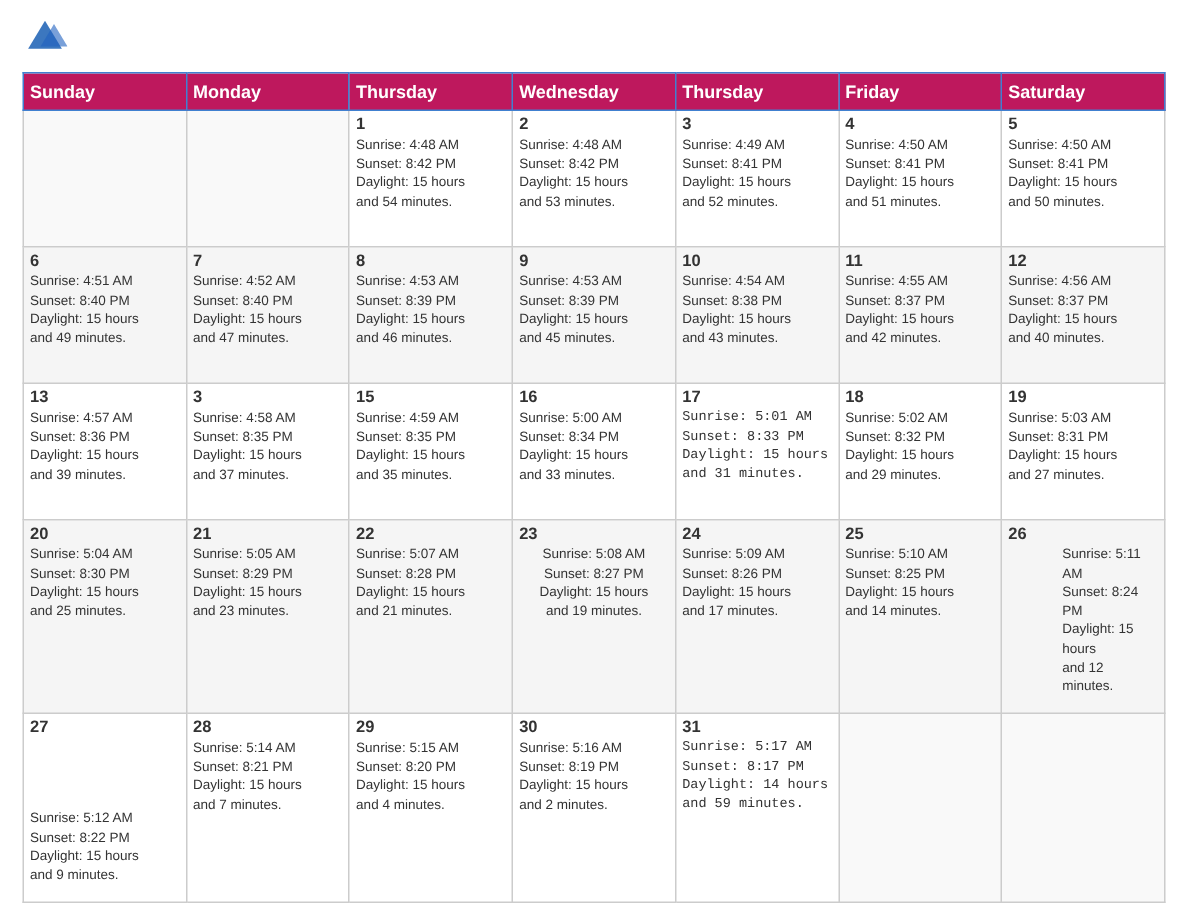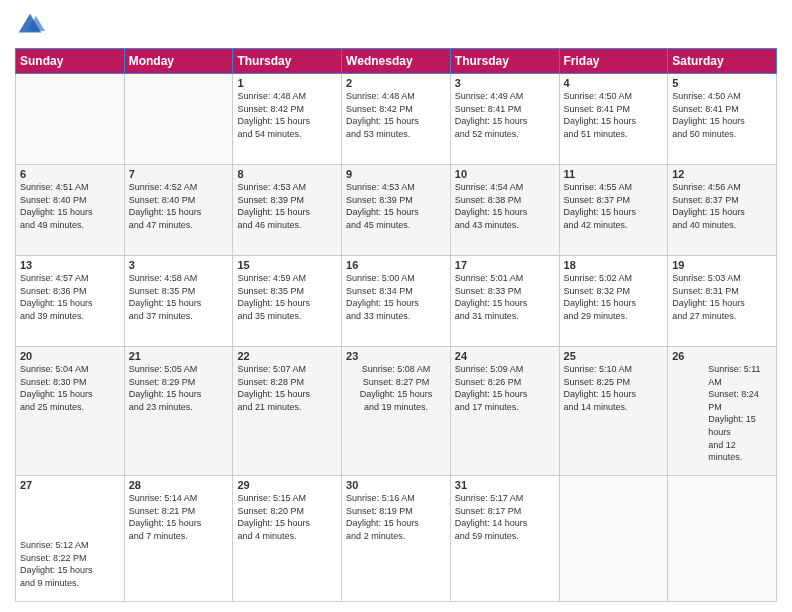--- a/index.html
+++ b/index.html
@@ -251,21 +251,21 @@
           </td>
           <td>
             <span class="day-num">16</span>
             <div class="cell-content" style="white-space: pre-line;">Sunrise: 5:00 AM
 Sunset: 8:34 PM
 Daylight: 15 hours
 and 33 minutes.</div>
           </td>
           <td>
             <span class="day-num">17</span>
-            <div class="cell-content" style="white-space: pre-line;">Sunrise: 5:01 AM
+            <div class="cell-content" style="white-space: pre-line; font-family: Liberation Mono, monospace;">Sunrise: 5:01 AM
 Sunset: 8:33 PM
 Daylight: 15 hours
 and 31 minutes.</div>
           </td>
           <td>
             <span class="day-num">18</span>
             <div class="cell-content" style="white-space: pre-line;">Sunrise: 5:02 AM
 Sunset: 8:32 PM
 Daylight: 15 hours
 and 29 minutes.</div>
@@ -353,21 +353,21 @@
           </td>
           <td>
             <span class="day-num">30</span>
             <div class="cell-content" style="white-space: pre-line;">Sunrise: 5:16 AM
 Sunset: 8:19 PM
 Daylight: 15 hours
 and 2 minutes.</div>
           </td>
           <td>
             <span class="day-num">31</span>
-            <div class="cell-content" style="white-space: pre-line;">Sunrise: 5:17 AM
+            <div class="cell-content" style="white-space: pre-line; font-family: Liberation Mono, monospace;">Sunrise: 5:17 AM
 Sunset: 8:17 PM
 Daylight: 14 hours
 and 59 minutes.</div>
           </td>
           <td class="empty"></td>
           <td class="empty"></td>
         </tr>
       </tbody>
   </table>
 </div>

